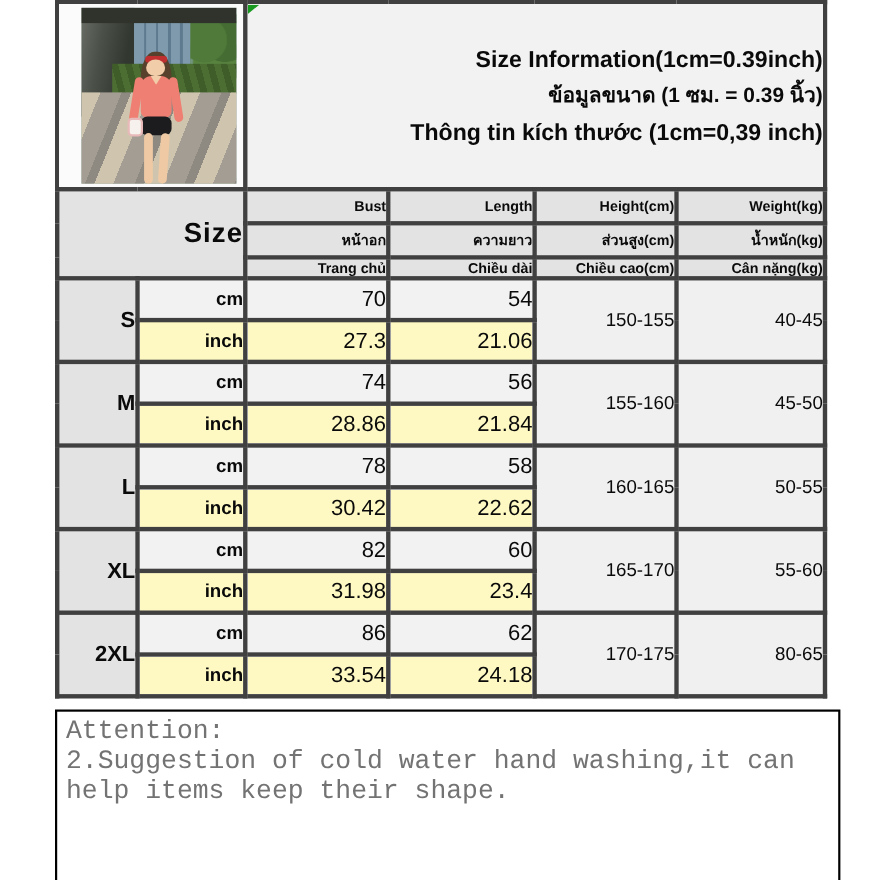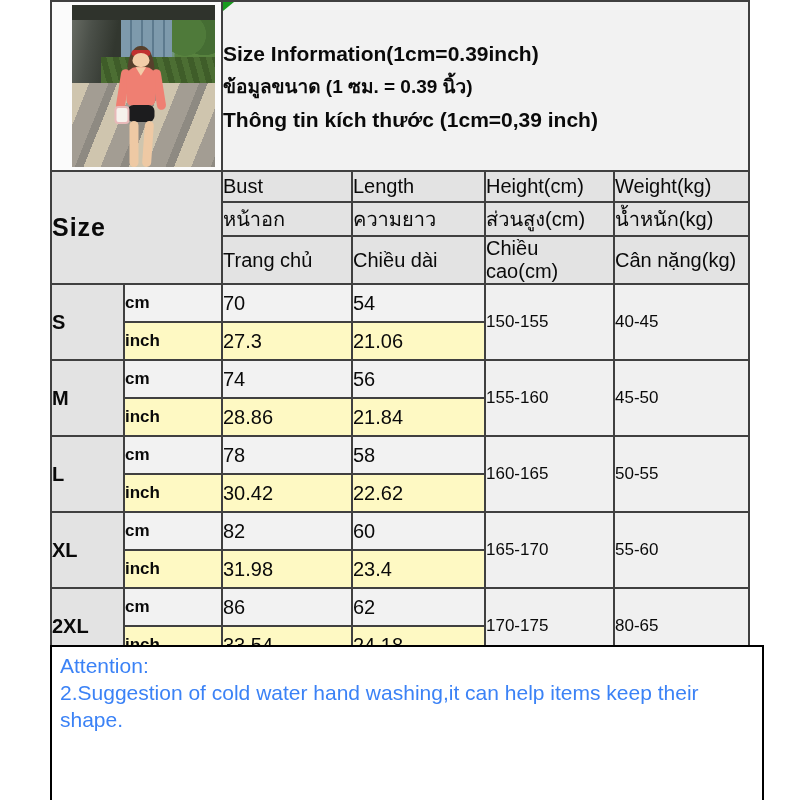--- a/index.html
+++ b/index.html
@@ -1,20 +1,20 @@
 <!DOCTYPE html>
 <html><head>
 <meta charset="utf-8">
 <style>
   html,body{margin:0;padding:0;background:#fff;}
   .sheet{position:relative;width:800px;height:800px;background:#ffffff;overflow:hidden;
          font-family:"Liberation Sans","DejaVu Sans",sans-serif;color:#0a0a0a;}
 
   table.size-table{position:absolute;left:50px;top:0;width:698px;border-collapse:collapse;table-layout:fixed;}
-  table.size-table td{border:2px solid #404040;text-align:left;vertical-align:middle;padding:0;overflow:hidden;}
+  table.size-table td{border:4px solid #404040;text-align:right;vertical-align:middle;padding:0;overflow:hidden;}
 
   
   .c0{width:73px}.c1{width:98px}.c2{width:130px}.c3{width:133px}.c4{width:129px}.c5{width:135px}
 
   
   .bg-head{background:#e3e3e3;}
   .bg-cm{background:#f2f2f2;}
   .bg-inch{background:#fef9c3;}
   .bg-range{background:#f0f0f0;}
   .bg-title{background:#f2f2f2;}
@@ -23,29 +23,29 @@
   .title-cell{position:relative;}
   .title-lines{line-height:33px;font-weight:bold;}
   .t-en{font-size:21px;}
   .t-th{font-size:19px;}
   .t-vi{font-size:21px;}
 
   .corner-flag{position:absolute;left:0;top:0;width:11px;height:9px;background:#19991f;
                clip-path:polygon(0 0,100% 0,0 100%);}
 
   .size-big{font-size:25px;font-weight:bold;letter-spacing:1px;}
-  .hdr{font-size:20px;font-weight:normal;}
+  .hdr{font-size:13px;font-weight:bold;}
   .size-letter{font-size:20px;font-weight:bold;}
   .unit{font-size:17px;font-weight:bold;}
   .val{font-size:20px;}
   .range{font-size:17px;}
 
   .attention-box{position:absolute;left:50px;top:645px;width:694px;height:146px;
                  border:2px solid #000;background:#fff;padding:5px 8px;box-sizing:content-box;}
-  .attention-box p{margin:0;font-size:21px;line-height:27px;color:#3b82f6;}
+  .attention-box p{margin:0;font-size:24px;line-height:27px;color:#737373;font-family:Liberation Mono, monospace;}
 
   
   .photo{position:absolute;left:20px;top:3px;right:6px;bottom:3px;overflow:hidden;background:#9aa79b;}
   .ph-beam{position:absolute;left:0;top:0;right:0;height:9%;background:#2f332c;}
   .ph-corridor{position:absolute;left:0;top:0;width:34%;height:62%;
                background:linear-gradient(100deg,#6a6e66 0%,#4b5049 35%,#32372f 75%);}
   .ph-building{position:absolute;left:34%;top:9%;width:40%;height:28%;
                background:repeating-linear-gradient(90deg,#7e9aac 0 9px,#5d7a8e 9px 11px),
                linear-gradient(#7e9aac,#7e9aac);}
   .ph-trees{position:absolute;right:0;top:4%;width:30%;height:36%;

